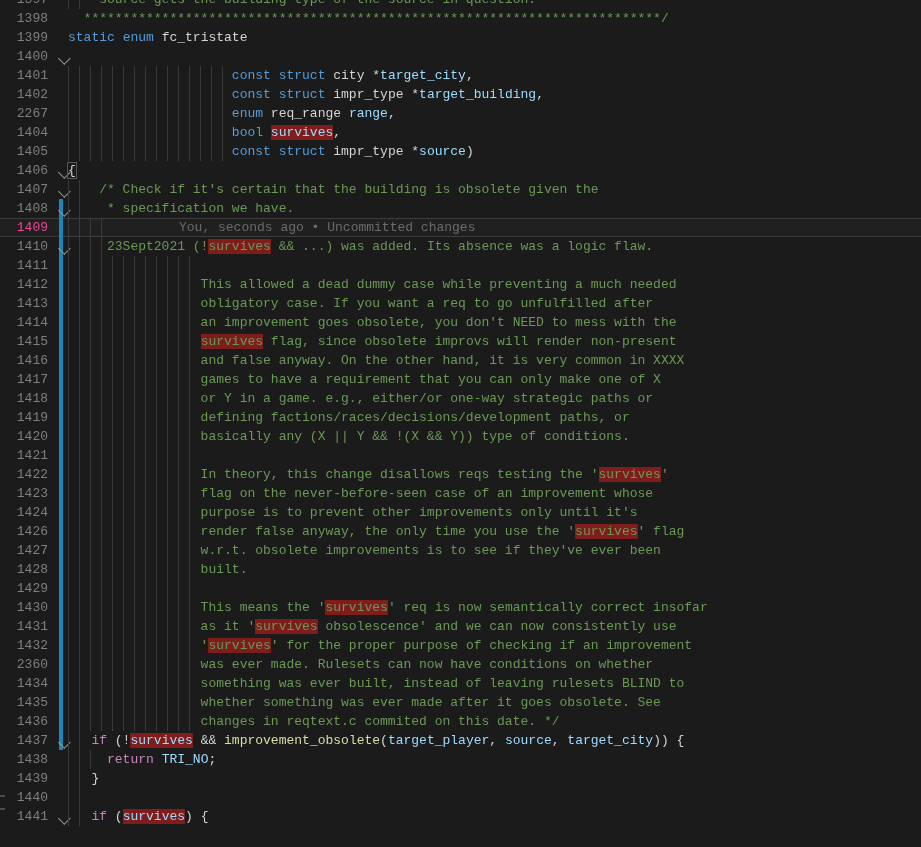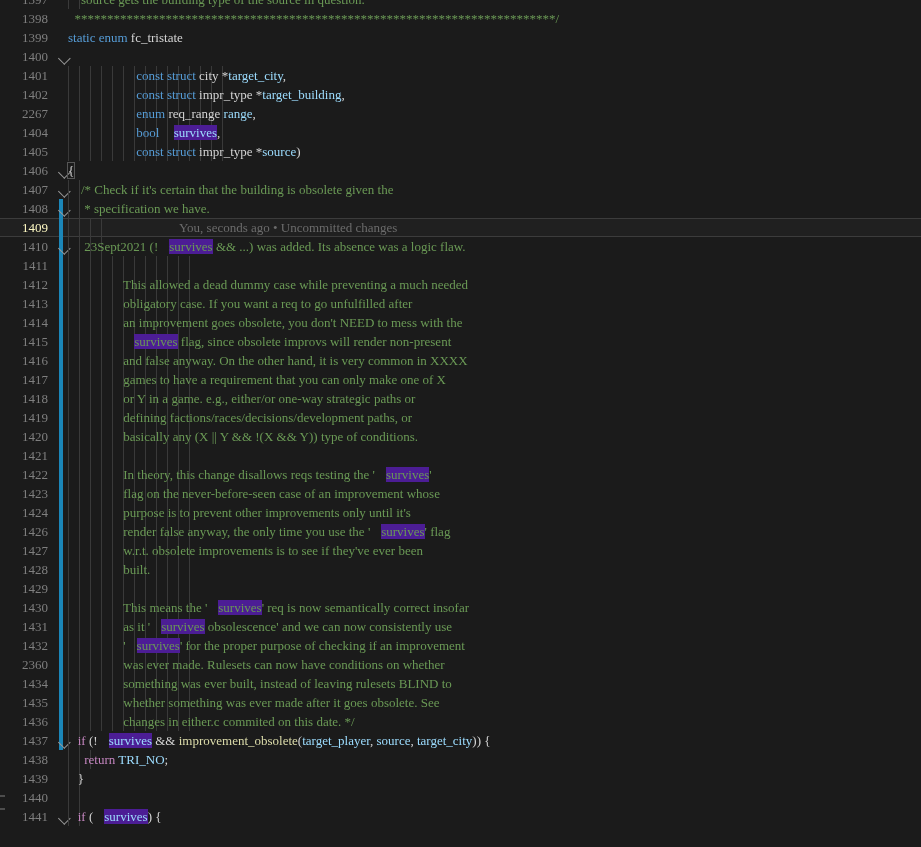--- a/index.html
+++ b/index.html
@@ -1,34 +1,34 @@
 <!DOCTYPE html>
 <html><head>
 <meta charset="utf-8">
 <style>
   html,body{margin:0;padding:0;background:#1b1b1b;}
   #screen{position:relative;width:921px;height:847px;overflow:hidden;
-          font-family:Liberation Serif, serif;
+          font-family:Liberation Mono, monospace;
           font-size:13px;line-height:19px;color:#d4d4d4;background:#1b1b1b;}
   #lines{position:absolute;left:0;top:-10px;width:921px;}
   .row{position:relative;height:19px;white-space:pre;}
   .row.current{box-shadow:inset 0 1px 0 #3c3c3c, inset 0 -1px 0 #3c3c3c;background:rgba(255,255,255,0.025);}
   .num{position:absolute;left:0;top:0;width:48px;text-align:right;color:#7f7f7f;}
-  .row.current .num{color:#fef9c3;}
+  .row.current .num{color:#ec4899;}
   .chev{position:absolute;left:61px;top:8px;width:8px;height:8px;
         border-left:1.6px solid #9a9a9a;border-bottom:1.6px solid #9a9a9a;
         transform:rotate(-45deg);transform-origin:30% 60%;}
   .chbar{position:absolute;left:59px;top:0;width:4px;height:19px;background:#1b86b8;}
   .guides{position:absolute;left:68px;top:0;height:19px;
           background:repeating-linear-gradient(to right,#3a3a3a 0 1px,transparent 1px 11px);}
   .code{position:absolute;left:68px;top:0;white-space:pre;}
   .blame{position:absolute;left:179px;top:0;color:#6b6b6b;white-space:pre;}
   .kw{color:#569CD6;text-align:right;} .ctrl{color:#C586C0;} .var{color:#9CDCFE;}
   .fn{color:#DCDCAA;} .txt{color:#d4d4d4;} .com{color:#6A9955;}
-  .hl{background:#4c1d95;margin-left:11px;}
+  .hl{background:#7f1d1d;}
   .brk{color:#d4d4d4;box-shadow:0 0 0 1px #565656;}
   .edgemark{position:absolute;left:0;width:5px;height:2px;background:#4d4d4d;}
 </style>
 </head>
 <body>
 
 <div id="screen">
   <div id="lines">
       <div class="row"><span class="num">1397</span><span class="guides" style="width: 12px;"></span><span class="code"><span class="com">    source gets the building type of the source in question.</span></span></div>
       <div class="row"><span class="num">1398</span><span class="code"><span class="com">  **************************************************************************/</span></span></div>
@@ -61,21 +61,21 @@
       <div class="row"><span class="num">1426</span><span class="chbar"></span><span class="guides" style="width: 126px;"></span><span class="code"><span class="com">                 render false anyway, the only time you use the '</span><span class="com hl">survives</span><span class="com">' flag</span></span></div>
       <div class="row"><span class="num">1427</span><span class="chbar"></span><span class="guides" style="width: 126px;"></span><span class="code"><span class="com">                 w.r.t. obsolete improvements is to see if they've ever been</span></span></div>
       <div class="row"><span class="num">1428</span><span class="chbar"></span><span class="guides" style="width: 126px;"></span><span class="code"><span class="com">                 built.</span></span></div>
       <div class="row"><span class="num">1429</span><span class="chbar"></span><span class="guides" style="width: 126px;"></span><span class="code"></span></div>
       <div class="row"><span class="num">1430</span><span class="chbar"></span><span class="guides" style="width: 126px;"></span><span class="code"><span class="com">                 This means the '</span><span class="com hl">survives</span><span class="com">' req is now semantically correct insofar</span></span></div>
       <div class="row"><span class="num">1431</span><span class="chbar"></span><span class="guides" style="width: 126px;"></span><span class="code"><span class="com">                 as it '</span><span class="com hl">survives</span><span class="com"> obsolescence' and we can now consistently use</span></span></div>
       <div class="row"><span class="num">1432</span><span class="chbar"></span><span class="guides" style="width: 126px;"></span><span class="code"><span class="com">                 '</span><span class="com hl">survives</span><span class="com">' for the proper purpose of checking if an improvement</span></span></div>
       <div class="row"><span class="num">2360</span><span class="chbar"></span><span class="guides" style="width: 126px;"></span><span class="code"><span class="com">                 was ever made. Rulesets can now have conditions on whether</span></span></div>
       <div class="row"><span class="num">1434</span><span class="chbar"></span><span class="guides" style="width: 126px;"></span><span class="code"><span class="com">                 something was ever built, instead of leaving rulesets BLIND to</span></span></div>
       <div class="row"><span class="num">1435</span><span class="chbar"></span><span class="guides" style="width: 126px;"></span><span class="code"><span class="com">                 whether something was ever made after it goes obsolete. See</span></span></div>
-      <div class="row"><span class="num">1436</span><span class="chbar"></span><span class="guides" style="width: 126px;"></span><span class="code"><span class="com">                 changes in either.c commited on this date. */</span></span></div>
+      <div class="row"><span class="num">1436</span><span class="chbar"></span><span class="guides" style="width: 126px;"></span><span class="code"><span class="com">                 changes in reqtext.c commited on this date. */</span></span></div>
       <div class="row"><span class="num">1437</span><span class="chbar"></span><span class="chev"></span><span class="guides" style="width: 12px;"></span><span class="code"><span class="txt">   </span><span class="ctrl">if</span><span class="txt"> (!</span><span class="var hl">survives</span><span class="txt"> &amp;&amp; </span><span class="fn">improvement_obsolete</span><span class="txt">(</span><span class="var">target_player</span><span class="txt">, </span><span class="var">source</span><span class="txt">, </span><span class="var">target_city</span><span class="txt">)) {</span></span></div>
       <div class="row"><span class="num">1438</span><span class="guides" style="width: 24px;"></span><span class="code"><span class="txt">     </span><span class="ctrl">return</span><span class="txt"> </span><span class="var">TRI_NO</span><span class="txt">;</span></span></div>
       <div class="row"><span class="num">1439</span><span class="guides" style="width: 12px;"></span><span class="code"><span class="txt">   }</span></span></div>
       <div class="row"><span class="num">1440</span><span class="guides" style="width: 12px;"></span><span class="code"></span></div>
       <div class="row"><span class="num">1441</span><span class="chev"></span><span class="guides" style="width: 12px;"></span><span class="code"><span class="txt">   </span><span class="ctrl">if</span><span class="txt"> (</span><span class="var hl">survives</span><span class="txt">) {</span></span></div>
     </div>
   <div class="edgemark" style="top:795px"></div>
   <div class="edgemark" style="top:808px"></div>
 </div>
 

